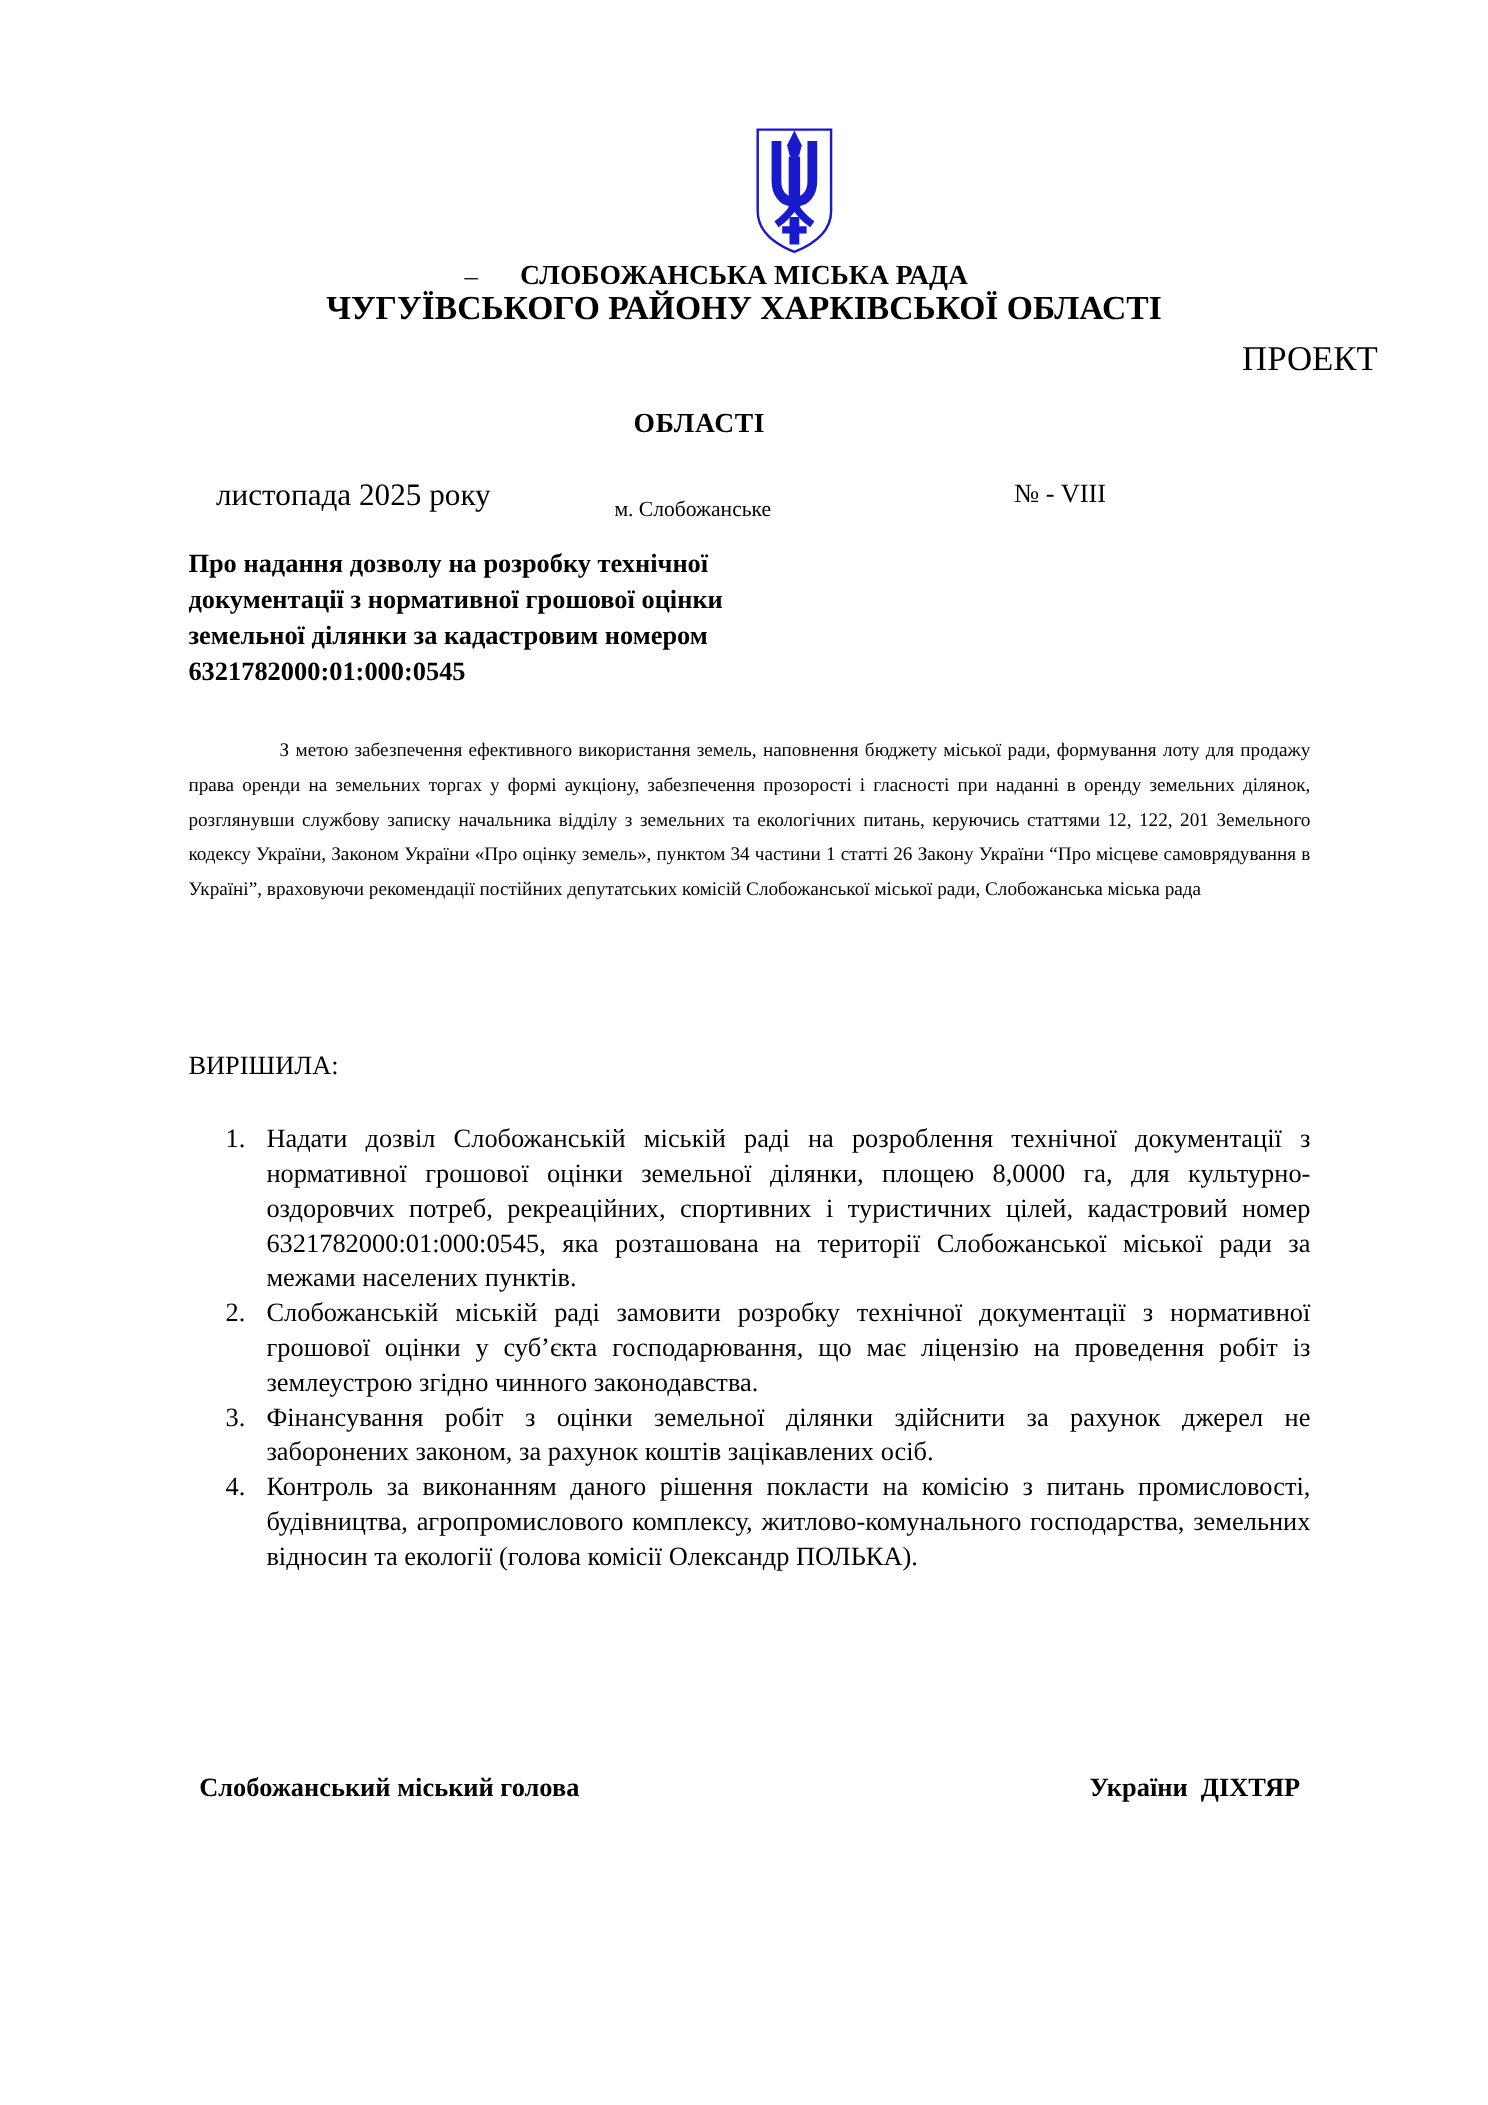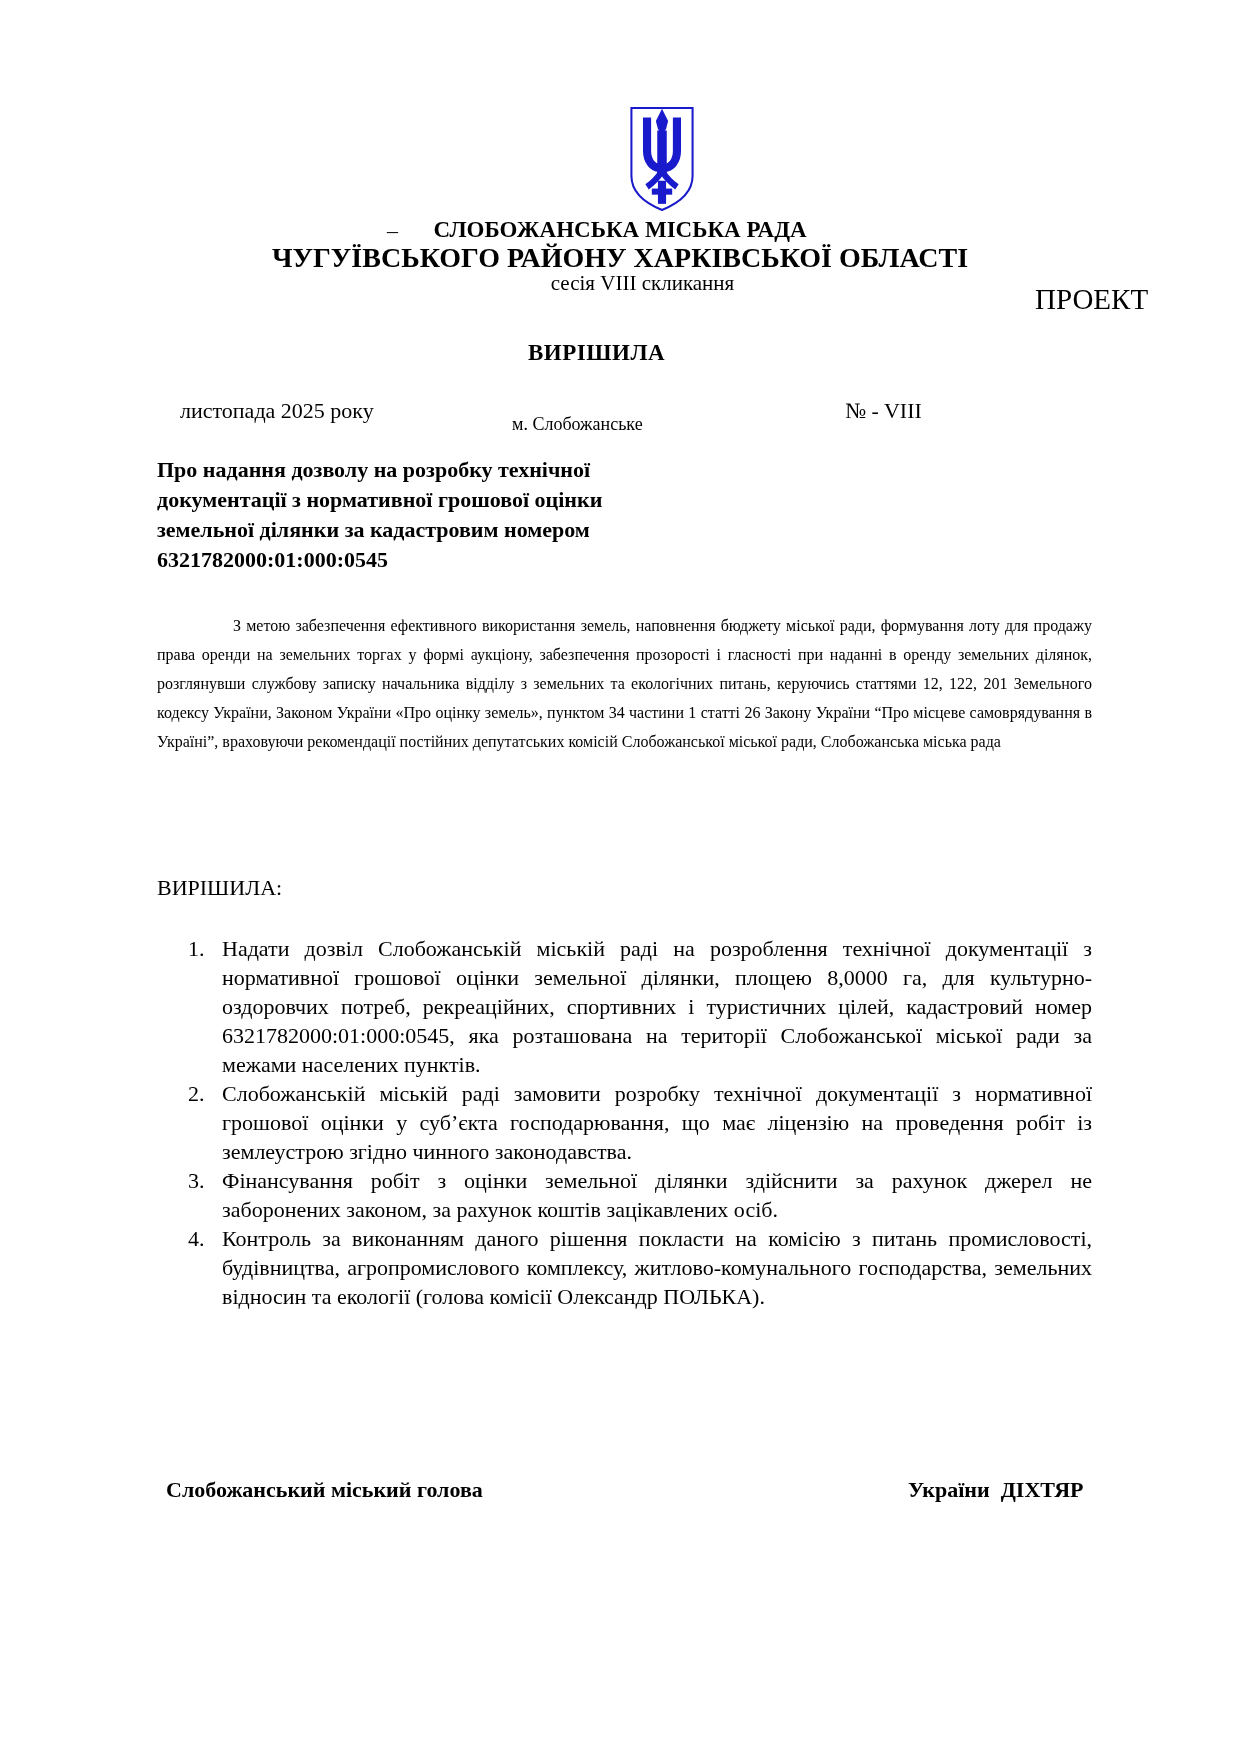--- a/index.html
+++ b/index.html
@@ -26,21 +26,21 @@
   .org2 { left:0; top:244px; width:1240px; text-align:center;
           font-size:28px; font-weight:bold; line-height:27px; }
 
   .session { left:0; top:271px; width:1240px; text-align:center;
              font-size:21px; line-height:25px; padding-left:45px; }
   .draft   { left:1035px; top:283px; font-size:29px; }
 
   .doctype { left:528px; top:340px; font-size:23px; font-weight:bold;
              letter-spacing:0.5px; }
 
-  .meta-date   { left:180px; top:398px; font-size:22px; }
+  .meta-date   { left:180px; top:398px; font-size:26px; }
   .meta-place  { left:512px; top:414px; font-size:18px; }
   .meta-number { left:845px; top:398px; font-size:22px; }
 
   .subject { left:157px; top:455px; width:620px;
              font-size:22px; font-weight:bold; line-height:30px; }
 
   .preamble { left:157px; top:611px; width:935px;
               font-size:16px; line-height:29px;
               text-align:justify; text-indent:76px; }
 
@@ -74,24 +74,23 @@
       </g>
       <path class="em-fill" d="M50,4 L59,22 L56,34 L50,42 L44,34 L41,22 Z"></path>
     </svg>
   </div>
 
   <div class="abs stray">_</div>
 
   <div class="abs org1">СЛОБОЖАНСЬКА МІСЬКА РАДА</div>
   <div class="abs org2">ЧУГУЇВСЬКОГО РАЙОНУ ХАРКІВСЬКОЇ ОБЛАСТІ</div>
 
-  <div class="abs session">сесія VIII скликання</div>
   <div class="abs draft">ПРОЕКТ</div>
 
-  <div class="abs doctype">ВИРІШИЛА</div>
+  <div class="abs doctype">ОБЛАСТІ</div>
 
   <div class="abs meta-date">листопада 2025 року</div>
   <div class="abs meta-place">м. Слобожанське</div>
   <div class="abs meta-number">№ - VIII</div>
 
   <div class="abs subject">
     <div>Про надання дозволу на розробку технічної</div>
     <div>документації з нормативної грошової оцінки</div>
     <div>земельної ділянки за кадастровим номером</div>
     <div>6321782000:01:000:0545</div>

